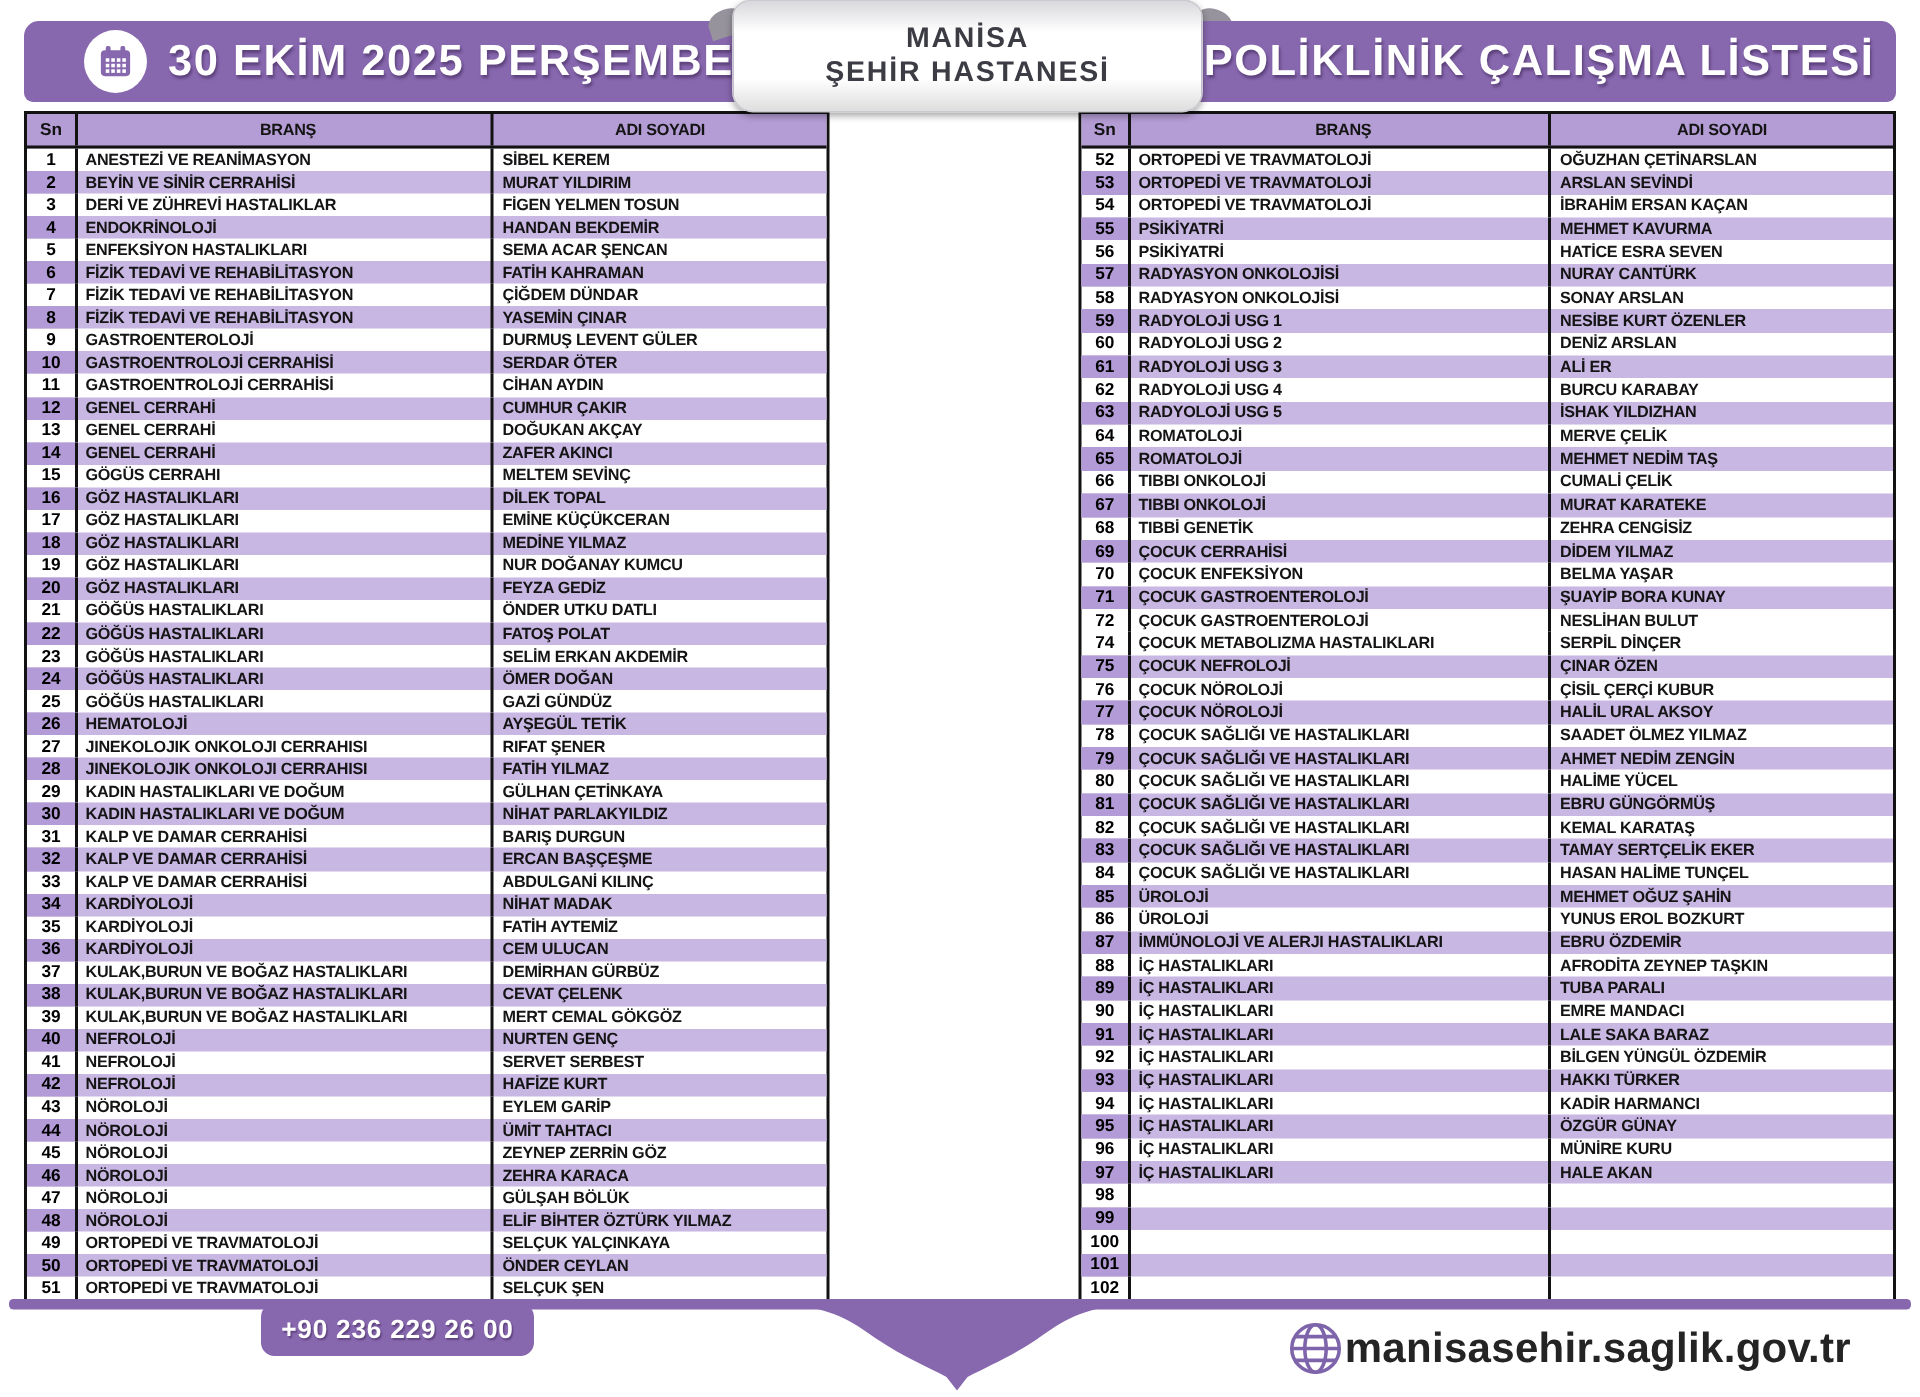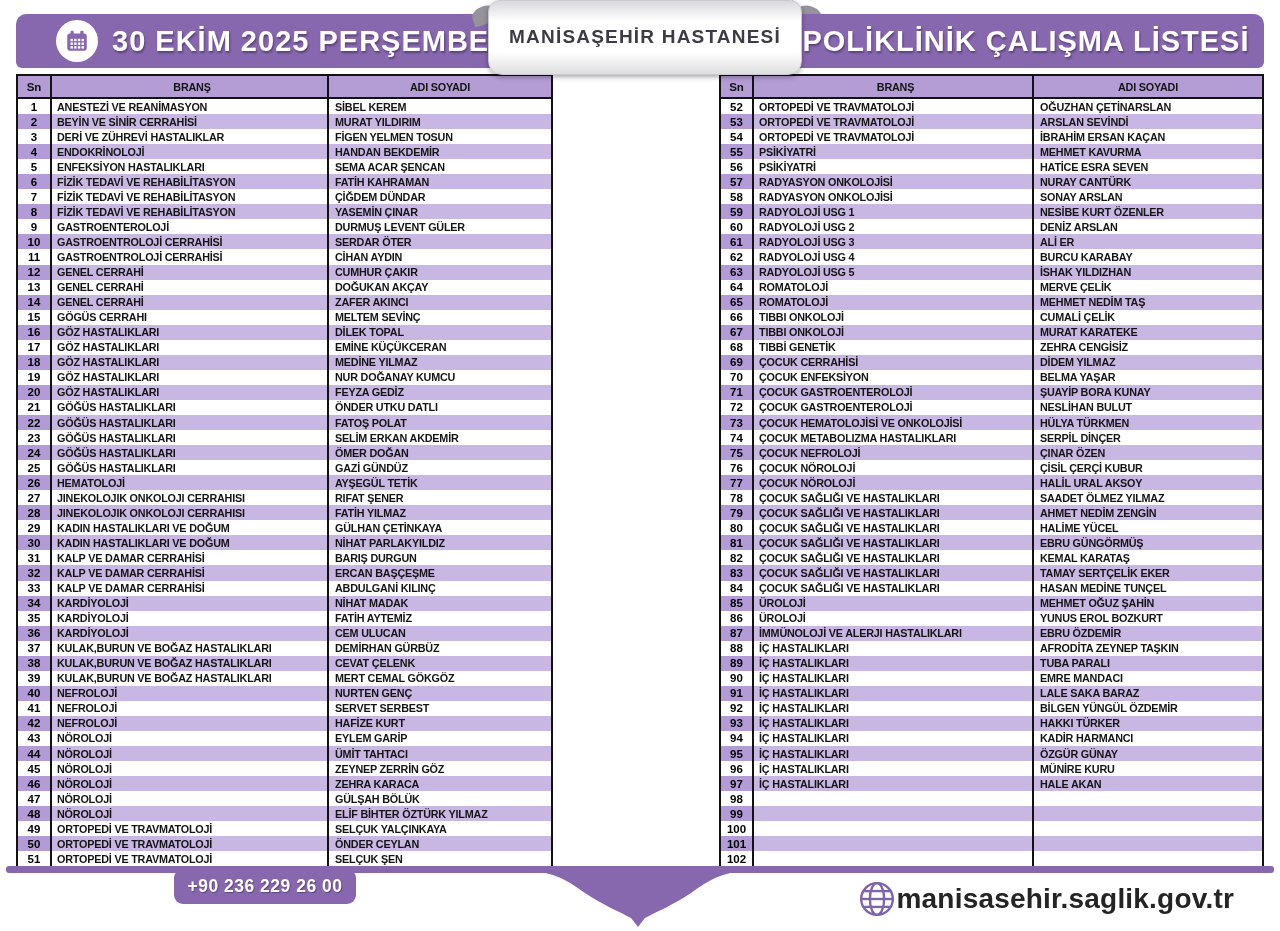--- a/index.html
+++ b/index.html
@@ -15,21 +15,21 @@
             justify-content:center;margin-right:14px;flex:0 0 42px;}
   .notch{position:absolute;left:792px;top:0;width:0;height:0;
          border-bottom:14px solid #6e5494;border-right:16px solid transparent;}
   .curl{position:absolute;top:6px;width:26px;height:18px;background:#96939c;border-radius:60% 60% 0 0;}
   .curl-l{left:472px;transform:rotate(-18deg);}
   .curl-r{left:796px;transform:rotate(18deg);}
   .badge{position:absolute;left:488px;top:0;width:312px;height:73px;z-index:2;
          background:linear-gradient(#d9d9dd,#ffffff 28%,#ffffff 70%,#dededf);
          border:1px solid #c9c9cf;border-radius:12px 12px 14px 14px;
          box-shadow:0 2px 5px rgba(0,0,0,.35);
-         display:flex;flex-direction:row;align-items:center;justify-content:center;}
+         display:flex;flex-direction:column;align-items:center;justify-content:center;}
   .badge div{color:#3c3c44;font-weight:bold;font-size:19px;letter-spacing:1.2px;line-height:1.2;white-space:nowrap;}
   
   .table{position:absolute;top:74px;height:794px;background:#fff;border:2px solid #121212;
          box-sizing:border-box;display:flex;flex-direction:column;}
   .table-left{left:16px;width:537px;--cols:34px 277px 1fr;}
   .table-right{left:719px;width:545px;--cols:33px 280px 1fr;}
   .thead,.trow{display:grid;grid-template-columns:var(--cols);align-items:center;min-height:0;}
   .thead{flex:0 0 21px;background:#b49cd4;border-bottom:2px solid #121212;
          font-weight:bold;font-size:13px;color:#111;}
   .thead .cell{height:100%;display:flex;align-items:center;justify-content:center;}
@@ -462,25 +462,20 @@
       <div class="trow alt">
         <div class="cell c1">71</div>
         <div class="cell c2">ÇOCUK GASTROENTEROLOJİ</div>
         <div class="cell c3">ŞUAYİP BORA KUNAY</div>
       </div>
       <div class="trow">
         <div class="cell c1">72</div>
         <div class="cell c2">ÇOCUK GASTROENTEROLOJİ</div>
         <div class="cell c3">NESLİHAN BULUT</div>
       </div>
-      <div class="trow alt">
-        <div class="cell c1">73</div>
-        <div class="cell c2">ÇOCUK HEMATOLOJİSİ VE ONKOLOJİSİ</div>
-        <div class="cell c3">HÜLYA TÜRKMEN</div>
-      </div>
       <div class="trow">
         <div class="cell c1">74</div>
         <div class="cell c2">ÇOCUK METABOLIZMA HASTALIKLARI</div>
         <div class="cell c3">SERPİL DİNÇER</div>
       </div>
       <div class="trow alt">
         <div class="cell c1">75</div>
         <div class="cell c2">ÇOCUK NEFROLOJİ</div>
         <div class="cell c3">ÇINAR ÖZEN</div>
       </div>
@@ -520,21 +515,21 @@
         <div class="cell c3">KEMAL KARATAŞ</div>
       </div>
       <div class="trow alt">
         <div class="cell c1">83</div>
         <div class="cell c2">ÇOCUK SAĞLIĞI VE HASTALIKLARI</div>
         <div class="cell c3">TAMAY SERTÇELİK EKER</div>
       </div>
       <div class="trow">
         <div class="cell c1">84</div>
         <div class="cell c2">ÇOCUK SAĞLIĞI VE HASTALIKLARI</div>
-        <div class="cell c3">HASAN MEDİNE TUNÇEL</div>
+        <div class="cell c3">HASAN HALİME TUNÇEL</div>
       </div>
       <div class="trow alt">
         <div class="cell c1">85</div>
         <div class="cell c2">ÜROLOJİ</div>
         <div class="cell c3">MEHMET OĞUZ ŞAHİN</div>
       </div>
       <div class="trow">
         <div class="cell c1">86</div>
         <div class="cell c2">ÜROLOJİ</div>
         <div class="cell c3">YUNUS EROL BOZKURT</div>

